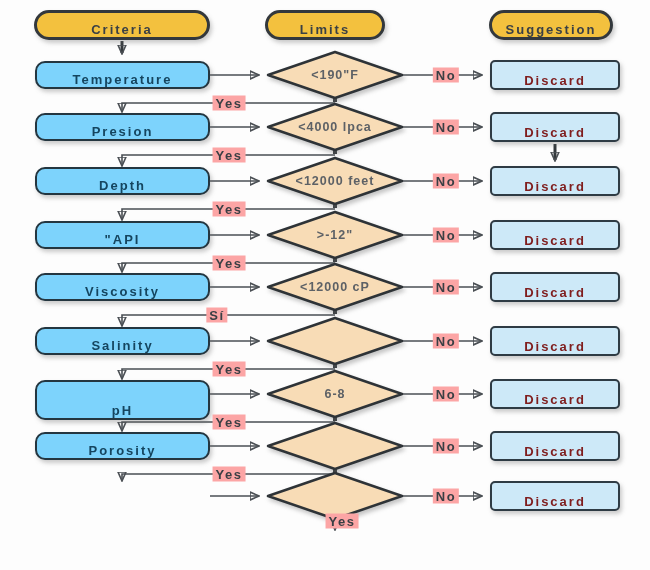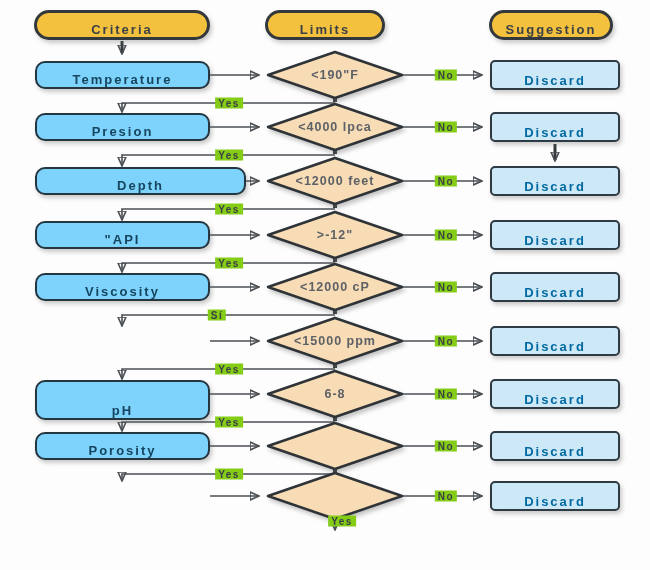--- a/index.html
+++ b/index.html
@@ -8,26 +8,26 @@
   .node{position:absolute;display:flex;align-items:flex-end;justify-content:center;
         box-sizing:border-box;text-align:center;}
   .pill{background:#F3C13E;border:3px solid #33383c;border-radius:16px;
         box-shadow:2px 3px 4px rgba(110,110,110,.35);
         color:#3a4045;font-size:13px;letter-spacing:2px;font-weight:600;}
   .crit{background:#7dd3fc;border:2.5px solid #243640;border-radius:10px;
         box-shadow:2px 3px 4px rgba(110,110,110,.35);
         color:#15455f;font-size:13px;letter-spacing:2px;font-weight:600;}
   .disc{background:#CDE9F8;border:2.5px solid #2e3b44;border-radius:5px;
         box-shadow:2px 3px 4px rgba(110,110,110,.35);
-        color:#0369a1;font-size:13px;letter-spacing:2px;font-weight:600;}
+        color:#7f1d1d;font-size:13px;letter-spacing:2px;font-weight:600;}
   .dia{position:absolute;filter:drop-shadow(2px 3px 2px rgba(110,110,110,.4));}
   .dlbl{position:absolute;width:140px;height:18px;line-height:18px;text-align:center;
         color:#5d6166;font-size:12.5px;letter-spacing:1px;font-weight:600;}
-  .edge-label{position:absolute;transform:translate(-50%,-50%);background:#84cc16;
-        padding:0 3px;color:#3a3f44;font-size:10px;letter-spacing:1.5px;font-weight:600;}
+  .edge-label{position:absolute;transform:translate(-50%,-50%);background:#fca5a5;
+        padding:0 3px;color:#3a3f44;font-size:13px;letter-spacing:1.5px;font-weight:600;}
   svg.connectors{position:absolute;left:0;top:0;}
   svg.connectors path{stroke:#4a4f54;stroke-width:1.6;fill:none;}
   svg.connectors path.thick{stroke:#33383c;stroke-width:3;}
   svg.connectors path.stub{stroke:#33383c;stroke-width:4;}
 </style>
 </head>
 <body>
 
 <div class="canvas">
 
@@ -113,21 +113,21 @@
   <svg class="dia" style="left:265px;top:101px;" width="140" height="52">
     <polygon points="3,26 70,3 137,26 70,49" fill="#F8DCB6" stroke="#2e3337" stroke-width="2.5" stroke-linejoin="round"></polygon>
     </svg>
   <div class="dlbl" style="left:265px;top:118px;">&lt;4000 lpca</div>
   <div class="node disc" style="left:490px;top:112px;width:130px;height:30px;">
     <span>Discard</span>
     </div>
   <div class="edge-label" style="left:446px;top:127px;">No</div>
   <div class="edge-label" style="left:229px;top:155px;">Yes</div>
 
-  <div class="node crit" style="left:35px;top:167px;width:211px;height:28px;">
+  <div class="node crit" style="left:35px;top:167px;width:175px;height:28px;">
     <span>Depth</span>
     </div>
   <svg class="dia" style="left:265px;top:155px;" width="140" height="52">
     <polygon points="3,26 70,3 137,26 70,49" fill="#F8DCB6" stroke="#2e3337" stroke-width="2.5" stroke-linejoin="round"></polygon>
     </svg>
   <div class="dlbl" style="left:265px;top:172px;">&lt;12000 feet</div>
   <div class="node disc" style="left:490px;top:166px;width:130px;height:30px;">
     <span>Discard</span>
     </div>
   <div class="edge-label" style="left:446px;top:181px;">No</div>
@@ -152,24 +152,26 @@
   <svg class="dia" style="left:265px;top:261px;" width="140" height="52">
     <polygon points="3,26 70,3 137,26 70,49" fill="#F8DCB6" stroke="#2e3337" stroke-width="2.5" stroke-linejoin="round"></polygon>
     </svg>
   <div class="dlbl" style="left:265px;top:278px;">&lt;12000 cP</div>
   <div class="node disc" style="left:490px;top:272px;width:130px;height:30px;">
     <span>Discard</span>
     </div>
   <div class="edge-label" style="left:446px;top:287px;">No</div>
   <div class="edge-label" style="left:217px;top:315px;">Sí</div>
 
+  <div class="node crit" style="left:35px;top:327px;width:175px;height:28px;">
+    <span>Salinity</span>
+    </div>
   <svg class="dia" style="left:265px;top:315px;" width="140" height="52">
     <polygon points="3,26 70,3 137,26 70,49" fill="#F8DCB6" stroke="#2e3337" stroke-width="2.5" stroke-linejoin="round"></polygon>
     </svg>
-  <div class="dlbl" style="left:265px;top:332px;">&lt;15000 ppm</div>
   <div class="node disc" style="left:490px;top:326px;width:130px;height:30px;">
     <span>Discard</span>
     </div>
   <div class="edge-label" style="left:446px;top:341px;">No</div>
   <div class="edge-label" style="left:229px;top:369px;">Yes</div>
 
   <div class="node crit" style="left:35px;top:380px;width:175px;height:40px;">
     <span>pH</span>
     </div>
   <svg class="dia" style="left:265px;top:368px;" width="140" height="52">

